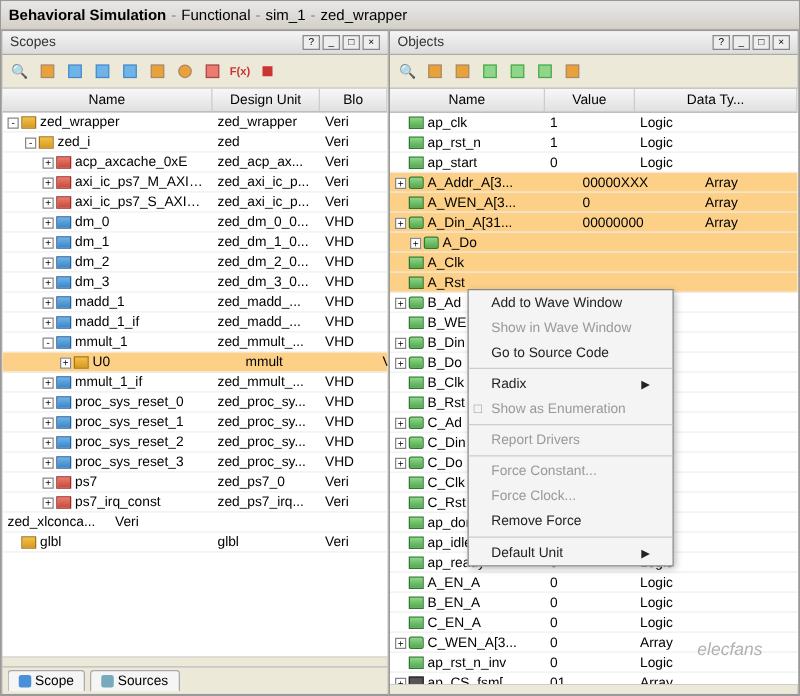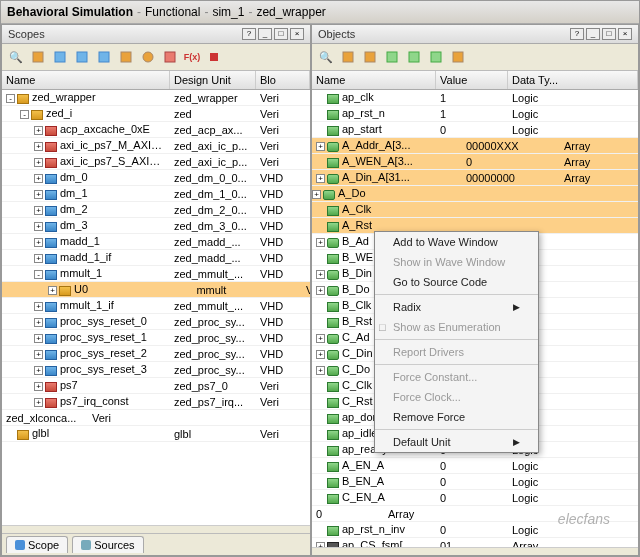--- a/index.html
+++ b/index.html
@@ -14,21 +14,21 @@
   .panel-right { flex: 1; }
   .panel-head { background: linear-gradient(#f4f4f4,#dcdcdc); padding: 3px 6px; display: flex; align-items: center; border-bottom: 1px solid #aaa; }
   .panel-title { font-size: 11px; color: #333; flex: 1; }
   .winbtns { display: flex; gap: 2px; }
   .winbtn { width: 14px; height: 12px; border: 1px solid #888; background: #eee; font-size: 8px; text-align: center; line-height: 10px; cursor: pointer; }
   .toolbar { background: #ece9d8; padding: 3px 4px; display: flex; gap: 2px; border-bottom: 1px solid #bbb; }
   .tbtn { width: 20px; height: 20px; border: 1px solid transparent; display: flex; align-items: center; justify-content: center; cursor: pointer; font-size: 11px; }
   .tbtn svg { width: 14px; height: 14px; }
   .tree-area { flex: 1; overflow: auto; background: #fff; position: relative; }
   .cols { display: flex; background: linear-gradient(#f8f8f8,#e0e0e0); border-bottom: 1px solid #aaa; position: sticky; top: 0; }
-  .col { padding: 3px 4px; border-right: 1px solid #ccc; text-align: left; font-size: 11px; }
+  .col { padding: 3px 4px; border-right: 1px solid #ccc; text-align: center; font-size: 11px; }
   .row { display: flex; align-items: center; border-bottom: 1px solid #f0f0f0; height: 16px; }
   .row.sel { background: #fdd088; gap: 26px; }
   .cell { padding: 0 4px; overflow: hidden; white-space: nowrap; text-overflow: ellipsis; }
   .expander { width: 9px; height: 9px; border: 1px solid #888; display: inline-flex; align-items: center; justify-content: center; font-size: 8px; line-height: 7px; background: #fff; margin-right: 2px; cursor: pointer; }
   .noexp { width: 11px; display: inline-block; }
   .ico { width: 12px; height: 10px; display: inline-block; margin-right: 3px; vertical-align: middle; }
   .ico-pkg { background: linear-gradient(#f3c04a,#d89a1f); border: 1px solid #a87510; }
   .ico-blue { background: linear-gradient(#6fb4e8,#3a86c8); border: 1px solid #2360a0; }
   .ico-red { background: linear-gradient(#e97b6f,#c84a3a); border: 1px solid #a02623; }
   .ico-arr { background: linear-gradient(#8fd68a,#52a84c); border: 1px solid #2c7a30; border-radius: 2px; }
@@ -320,21 +320,21 @@
               <div class="cell" style="width:124px;padding-left:4px"><span class="noexp"></span><span class="ico ico-sig"></span><span>A_WEN_A[3...</span></div>
               <div class="cell" style="width:72px">0</div>
               <div class="cell" style="flex:1">Array</div>
             </div>
             <div class="row sel">
               <div class="cell" style="width:124px;padding-left:4px"><span class="expander">+</span><span class="ico ico-arr"></span><span>A_Din_A[31...</span></div>
               <div class="cell" style="width:72px">00000000</div>
               <div class="cell" style="flex:1">Array</div>
             </div>
             <div class="row sel">
-              <div class="cell" style="width:124px;padding-left:0"><span class="expander">+</span><span class="ico ico-arr"></span><span>A_Do</span></div>
+              <div class="cell" style="width:124px;padding-left:16px"><span class="expander">+</span><span class="ico ico-arr"></span><span>A_Do</span></div>
               <div class="cell" style="width:72px"></div>
               <div class="cell" style="flex:1"></div>
             </div>
             <div class="row sel">
               <div class="cell" style="width:124px;padding-left:4px"><span class="noexp"></span><span class="ico ico-sig"></span><span>A_Clk</span></div>
               <div class="cell" style="width:72px"></div>
               <div class="cell" style="flex:1"></div>
             </div>
             <div class="row sel">
               <div class="cell" style="width:124px;padding-left:4px"><span class="noexp"></span><span class="ico ico-sig"></span><span>A_Rst</span></div>
@@ -420,20 +420,21 @@
               <div class="cell" style="width:124px;padding-left:4px"><span class="noexp"></span><span class="ico ico-sig"></span><span>B_EN_A</span></div>
               <div class="cell" style="width:72px">0</div>
               <div class="cell" style="flex:1">Logic</div>
             </div>
             <div class="row">
               <div class="cell" style="width:124px;padding-left:4px"><span class="noexp"></span><span class="ico ico-sig"></span><span>C_EN_A</span></div>
               <div class="cell" style="width:72px">0</div>
               <div class="cell" style="flex:1">Logic</div>
             </div>
             <div class="row">
+              <div class="cell" style="width:124px;padding-left:4px"><span class="expander">+</span><span class="ico ico-arr"></span><span>C_WEN_A[3...</span></div>
               <div class="cell" style="width:72px">0</div>
               <div class="cell" style="flex:1">Array</div>
             </div>
             <div class="row">
               <div class="cell" style="width:124px;padding-left:4px"><span class="noexp"></span><span class="ico ico-sig"></span><span>ap_rst_n_inv</span></div>
               <div class="cell" style="width:72px">0</div>
               <div class="cell" style="flex:1">Logic</div>
             </div>
             <div class="row">
               <div class="cell" style="width:124px;padding-left:4px"><span class="expander">+</span><span class="ico ico-blk"></span><span>ap_CS_fsm[...</span></div>

